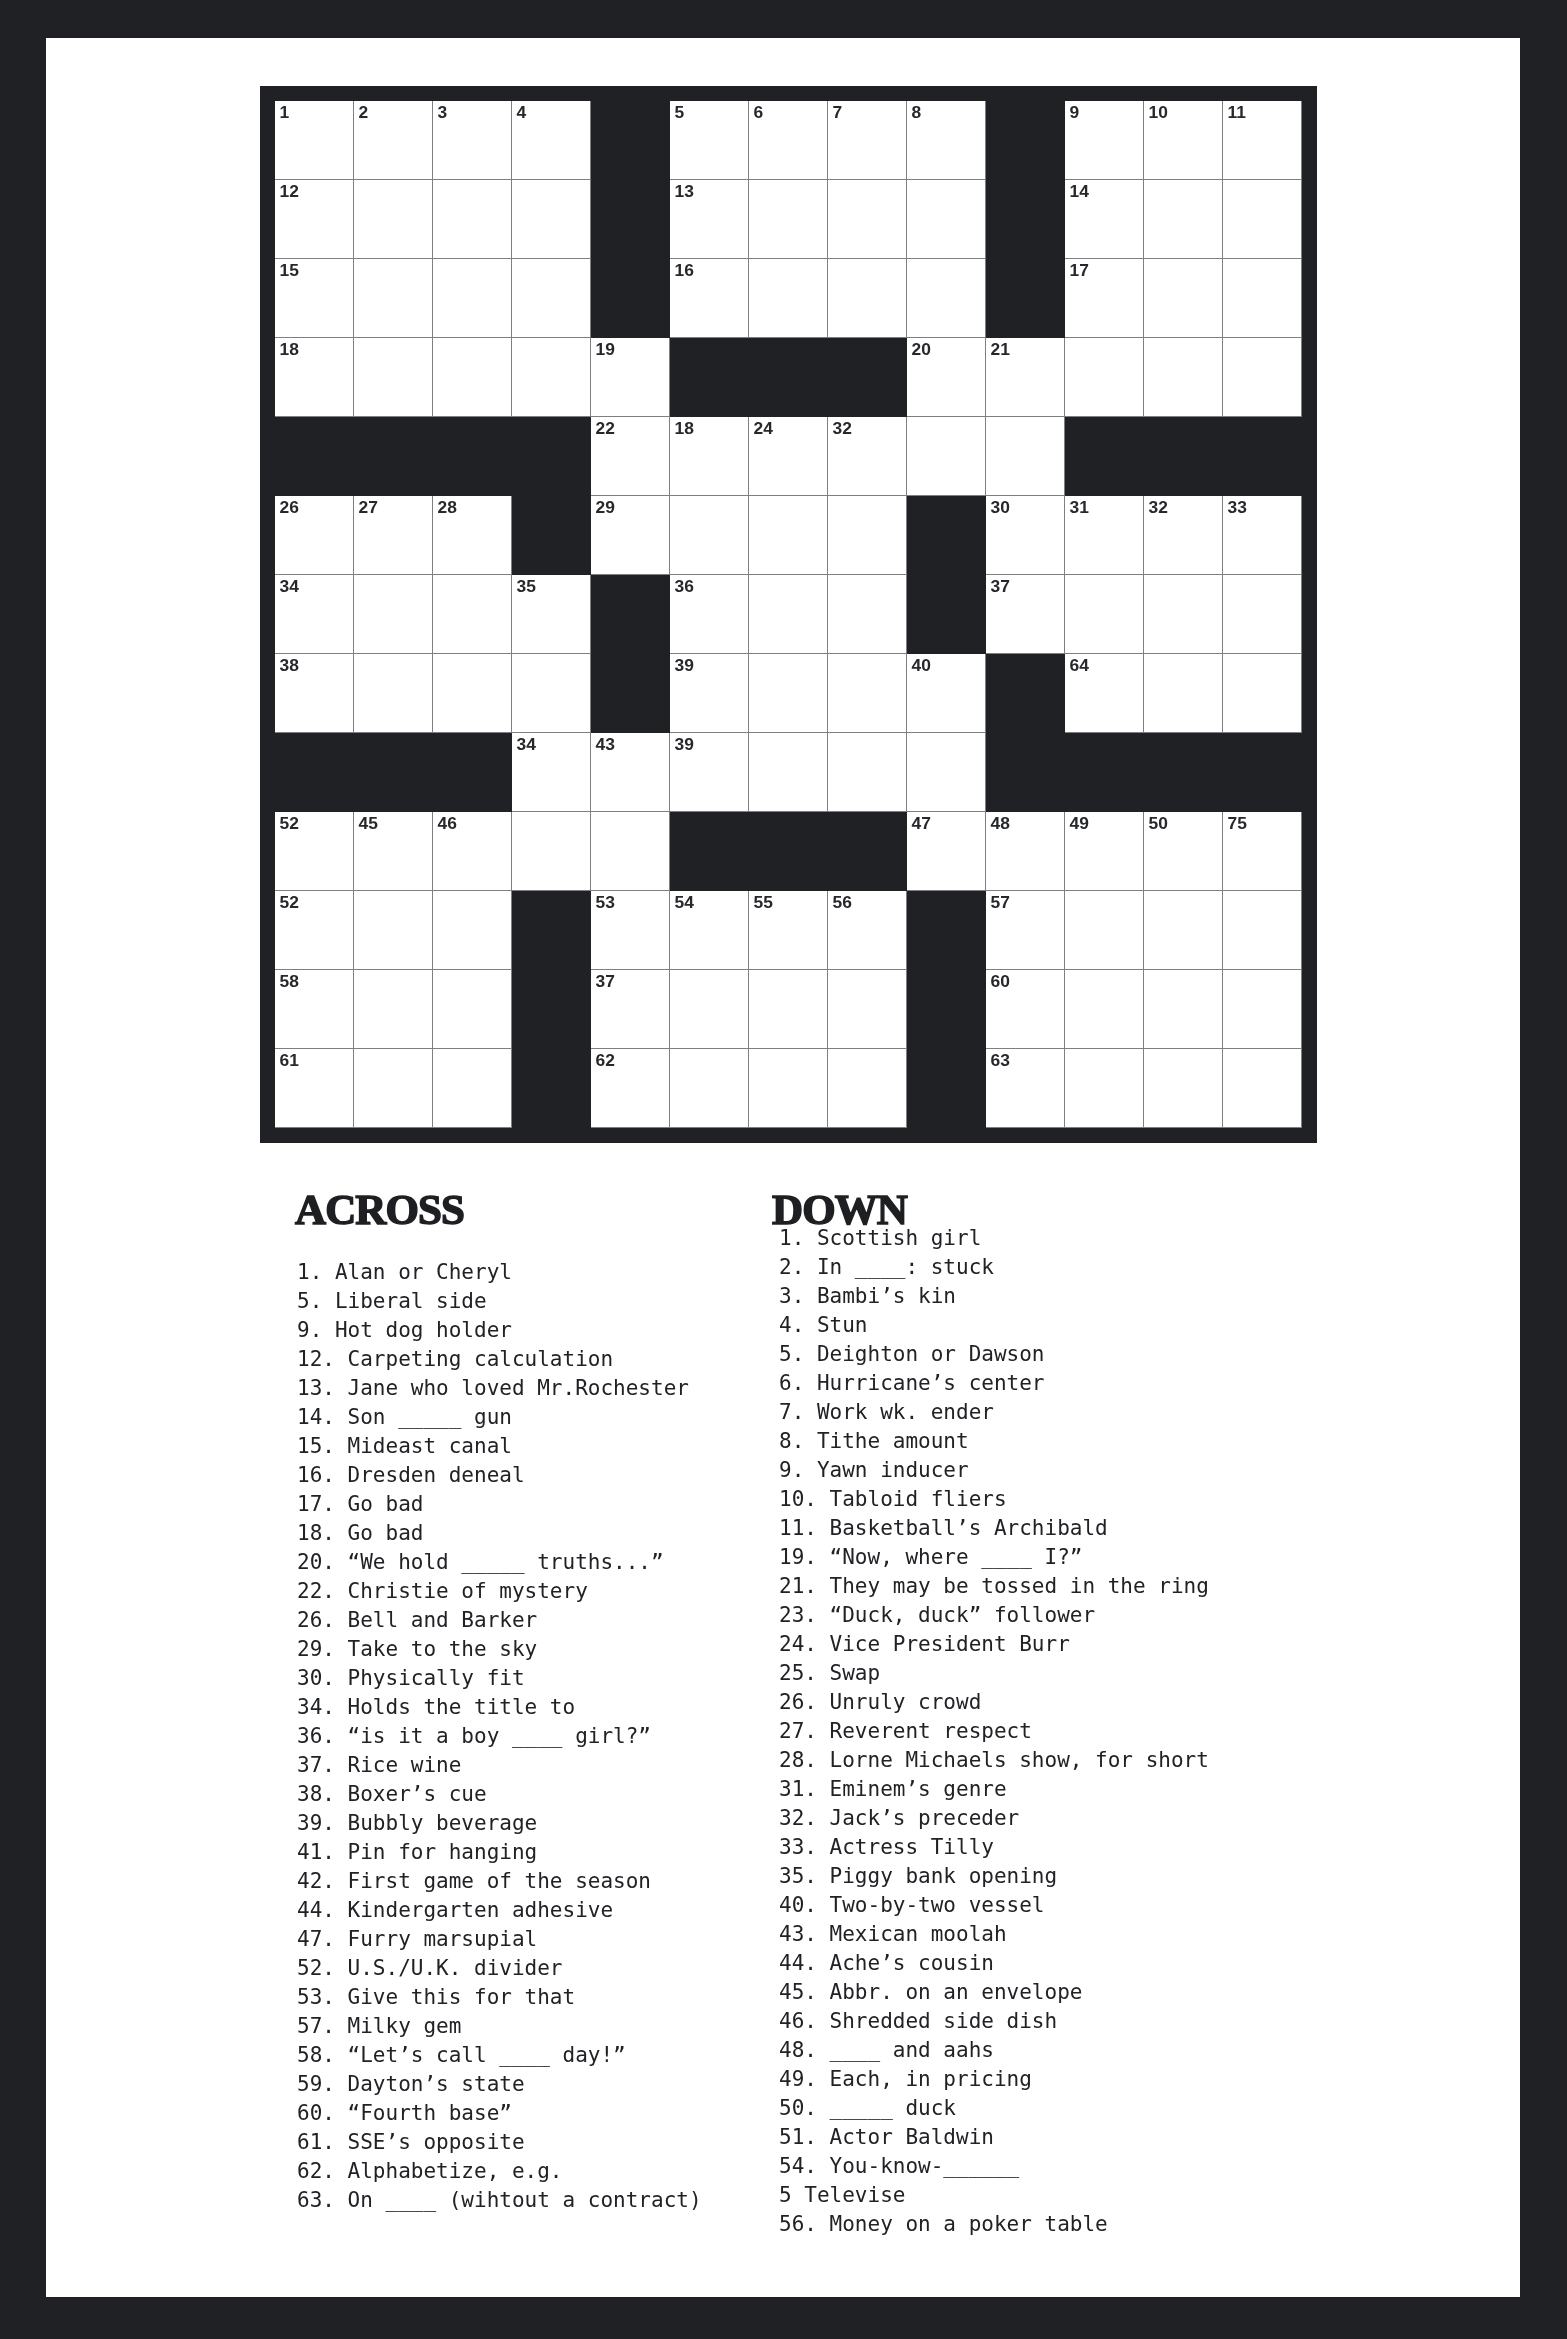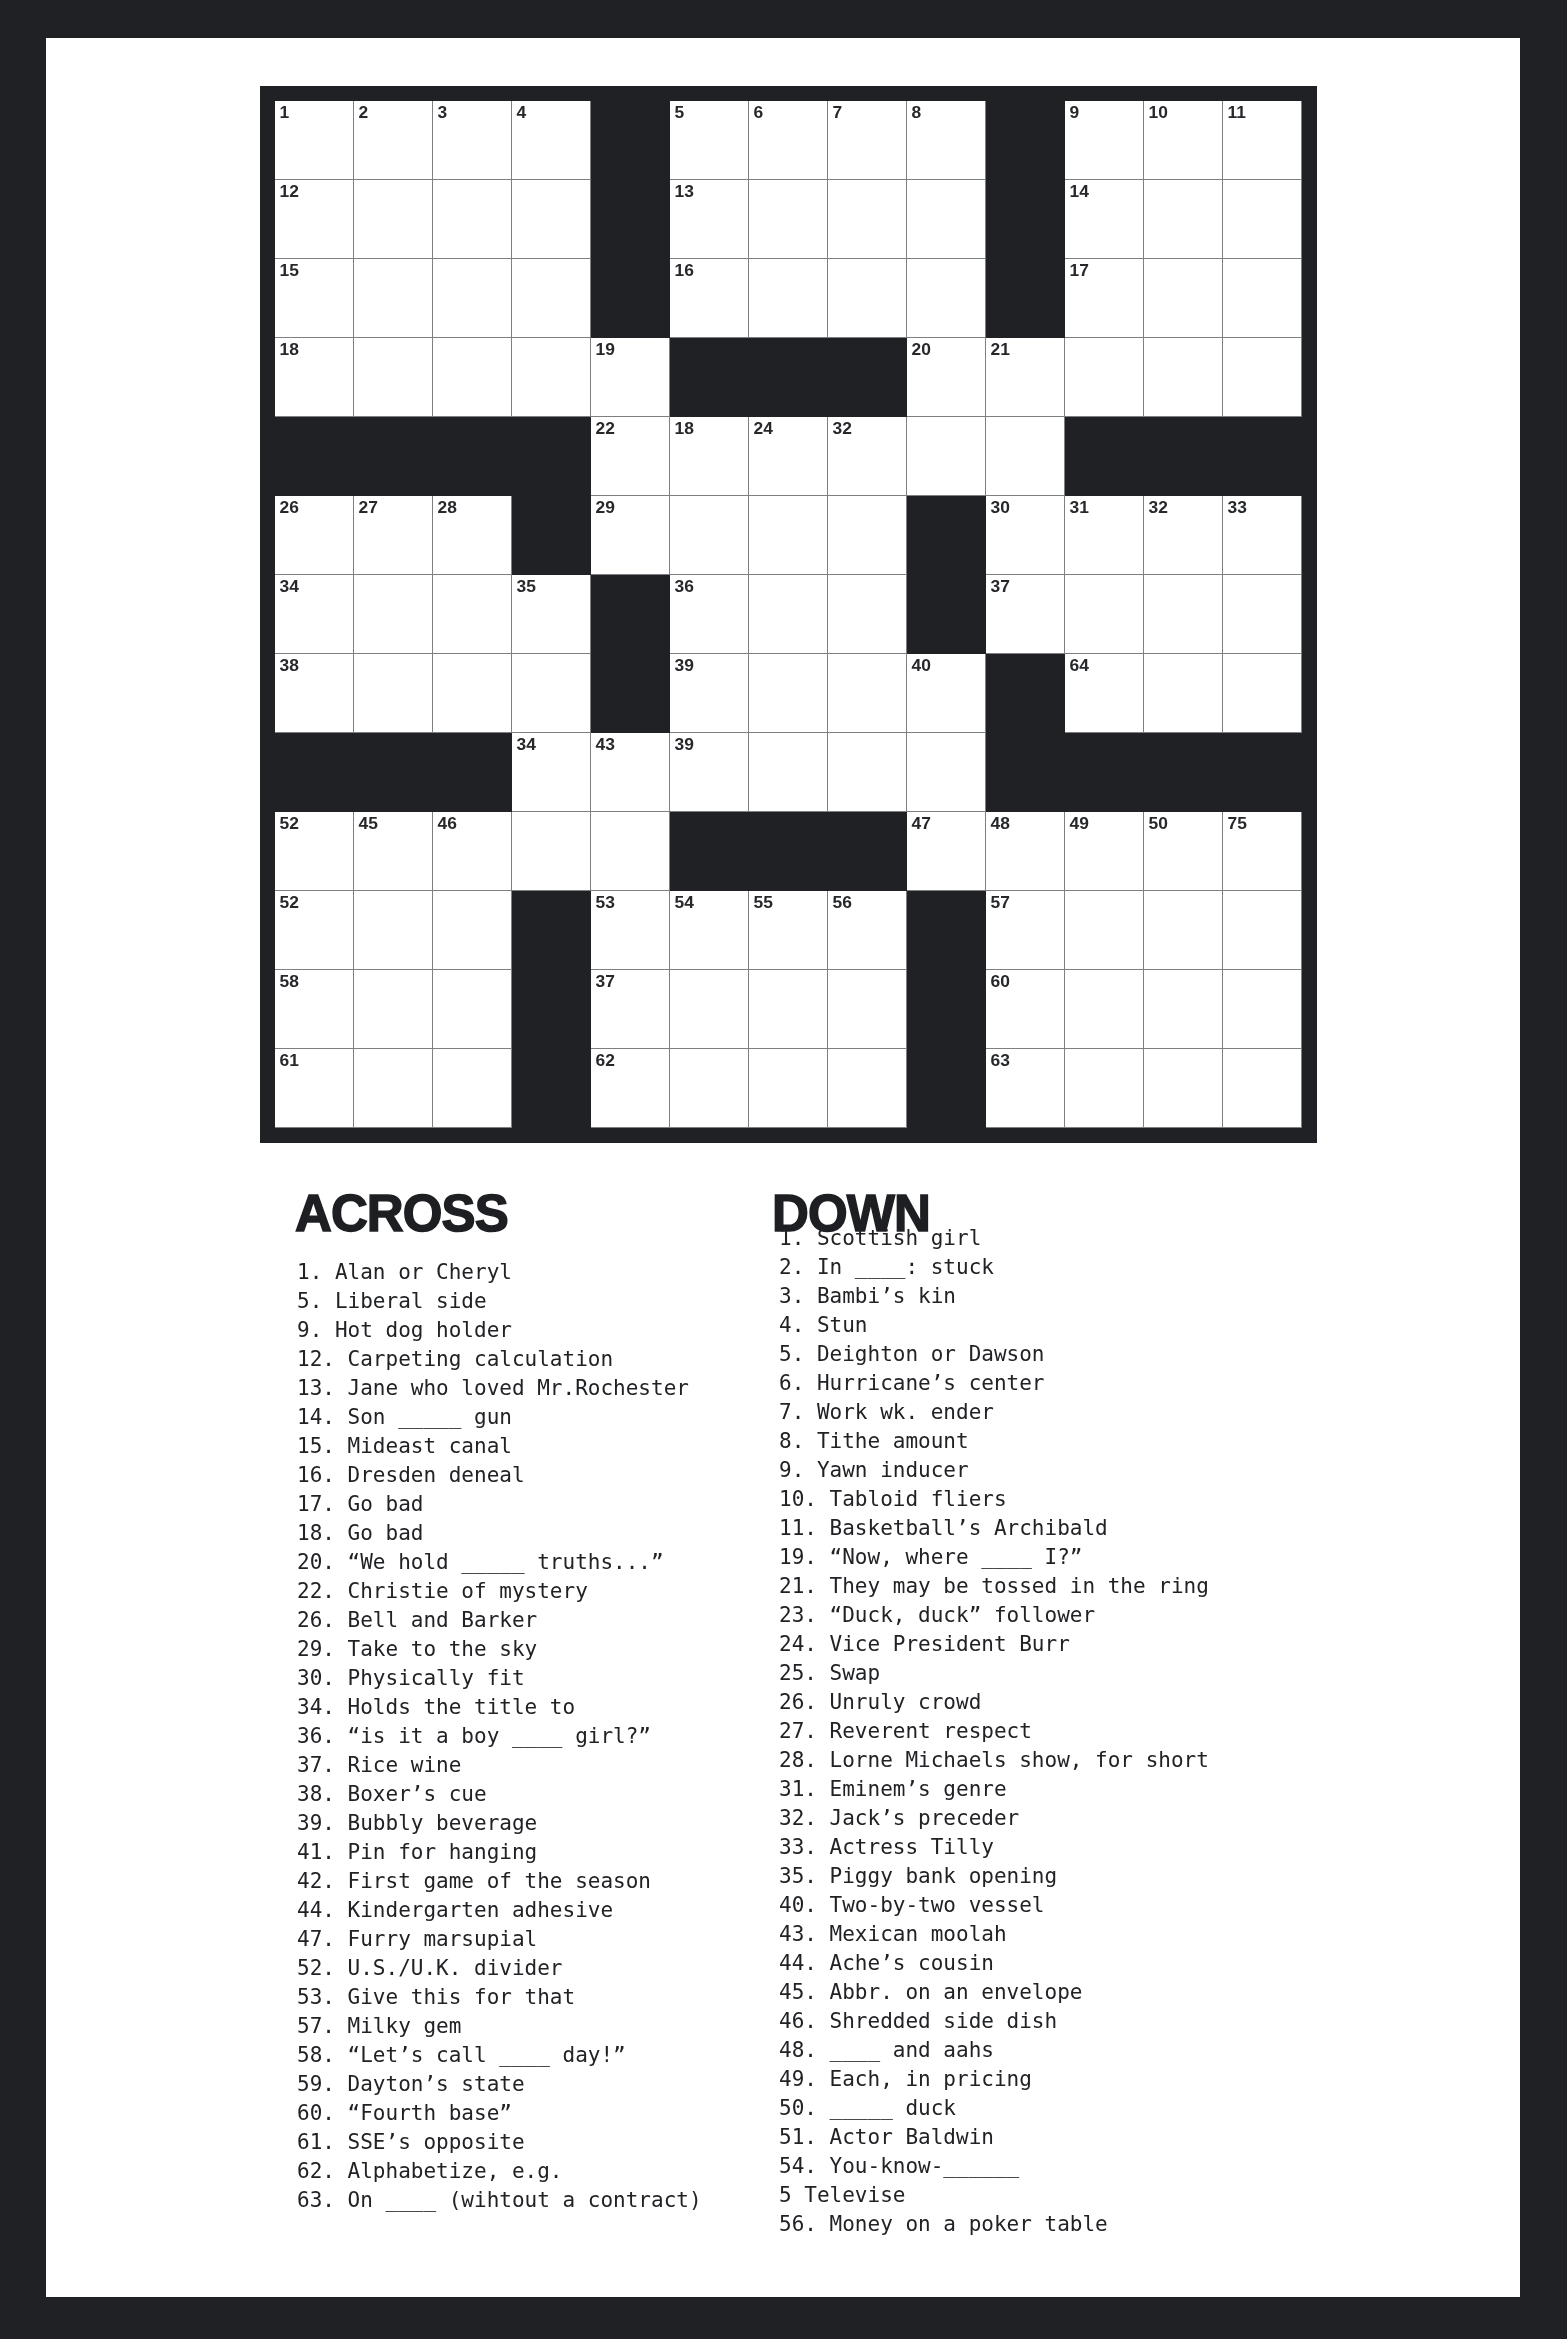--- a/index.html
+++ b/index.html
@@ -45,23 +45,23 @@
     position: absolute;
     top: 2.7px; left: 4.6px;
     font-family: "Liberation Sans", sans-serif;
     font-size: 17.4px;
     line-height: 1;
     font-weight: 600;
     color: #26282b;
   }
   .section-title {
     position: absolute;
-    font-family: Liberation Sans, sans-serif;
+    font-family: Liberation Serif, serif;
     font-weight: bold;
-    font-size: 51px;
+    font-size: 43px;
     line-height: 1;
     letter-spacing: -0.9px;
     color: #1d1f22;
     text-align: right;
     -webkit-text-stroke: 1.5px #1d1f22;
   }
   .across-title { left: 295px; top: 1188px; }
   .down-title   { left: 772px; top: 1188px; }
   ul.clues {
     position: absolute;

